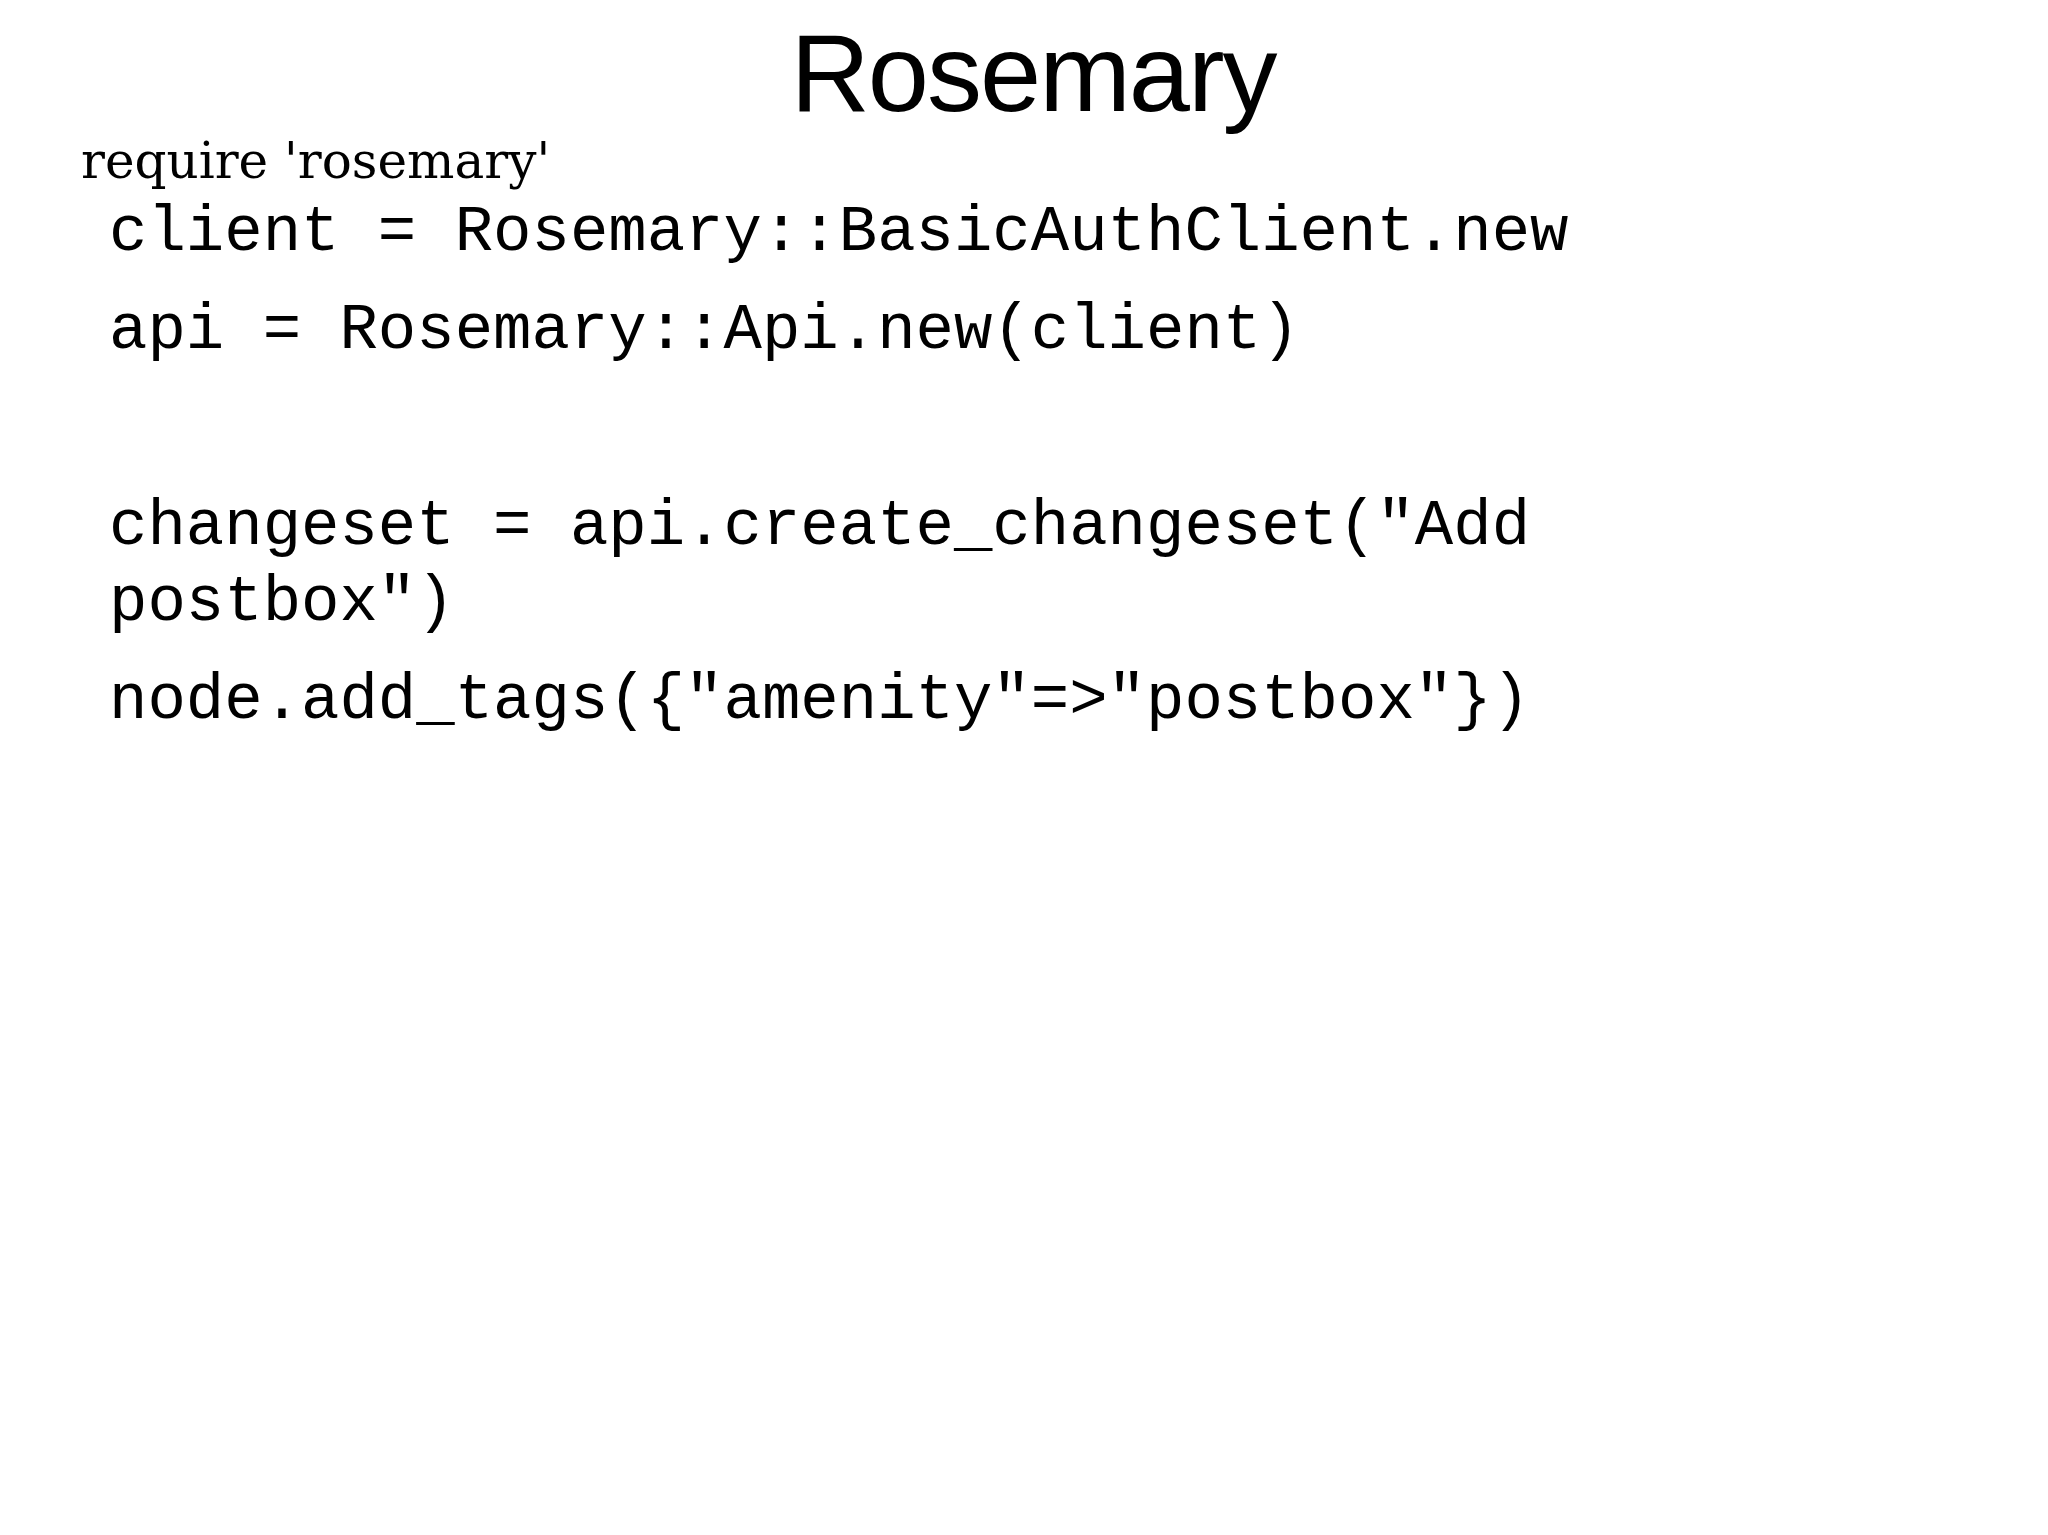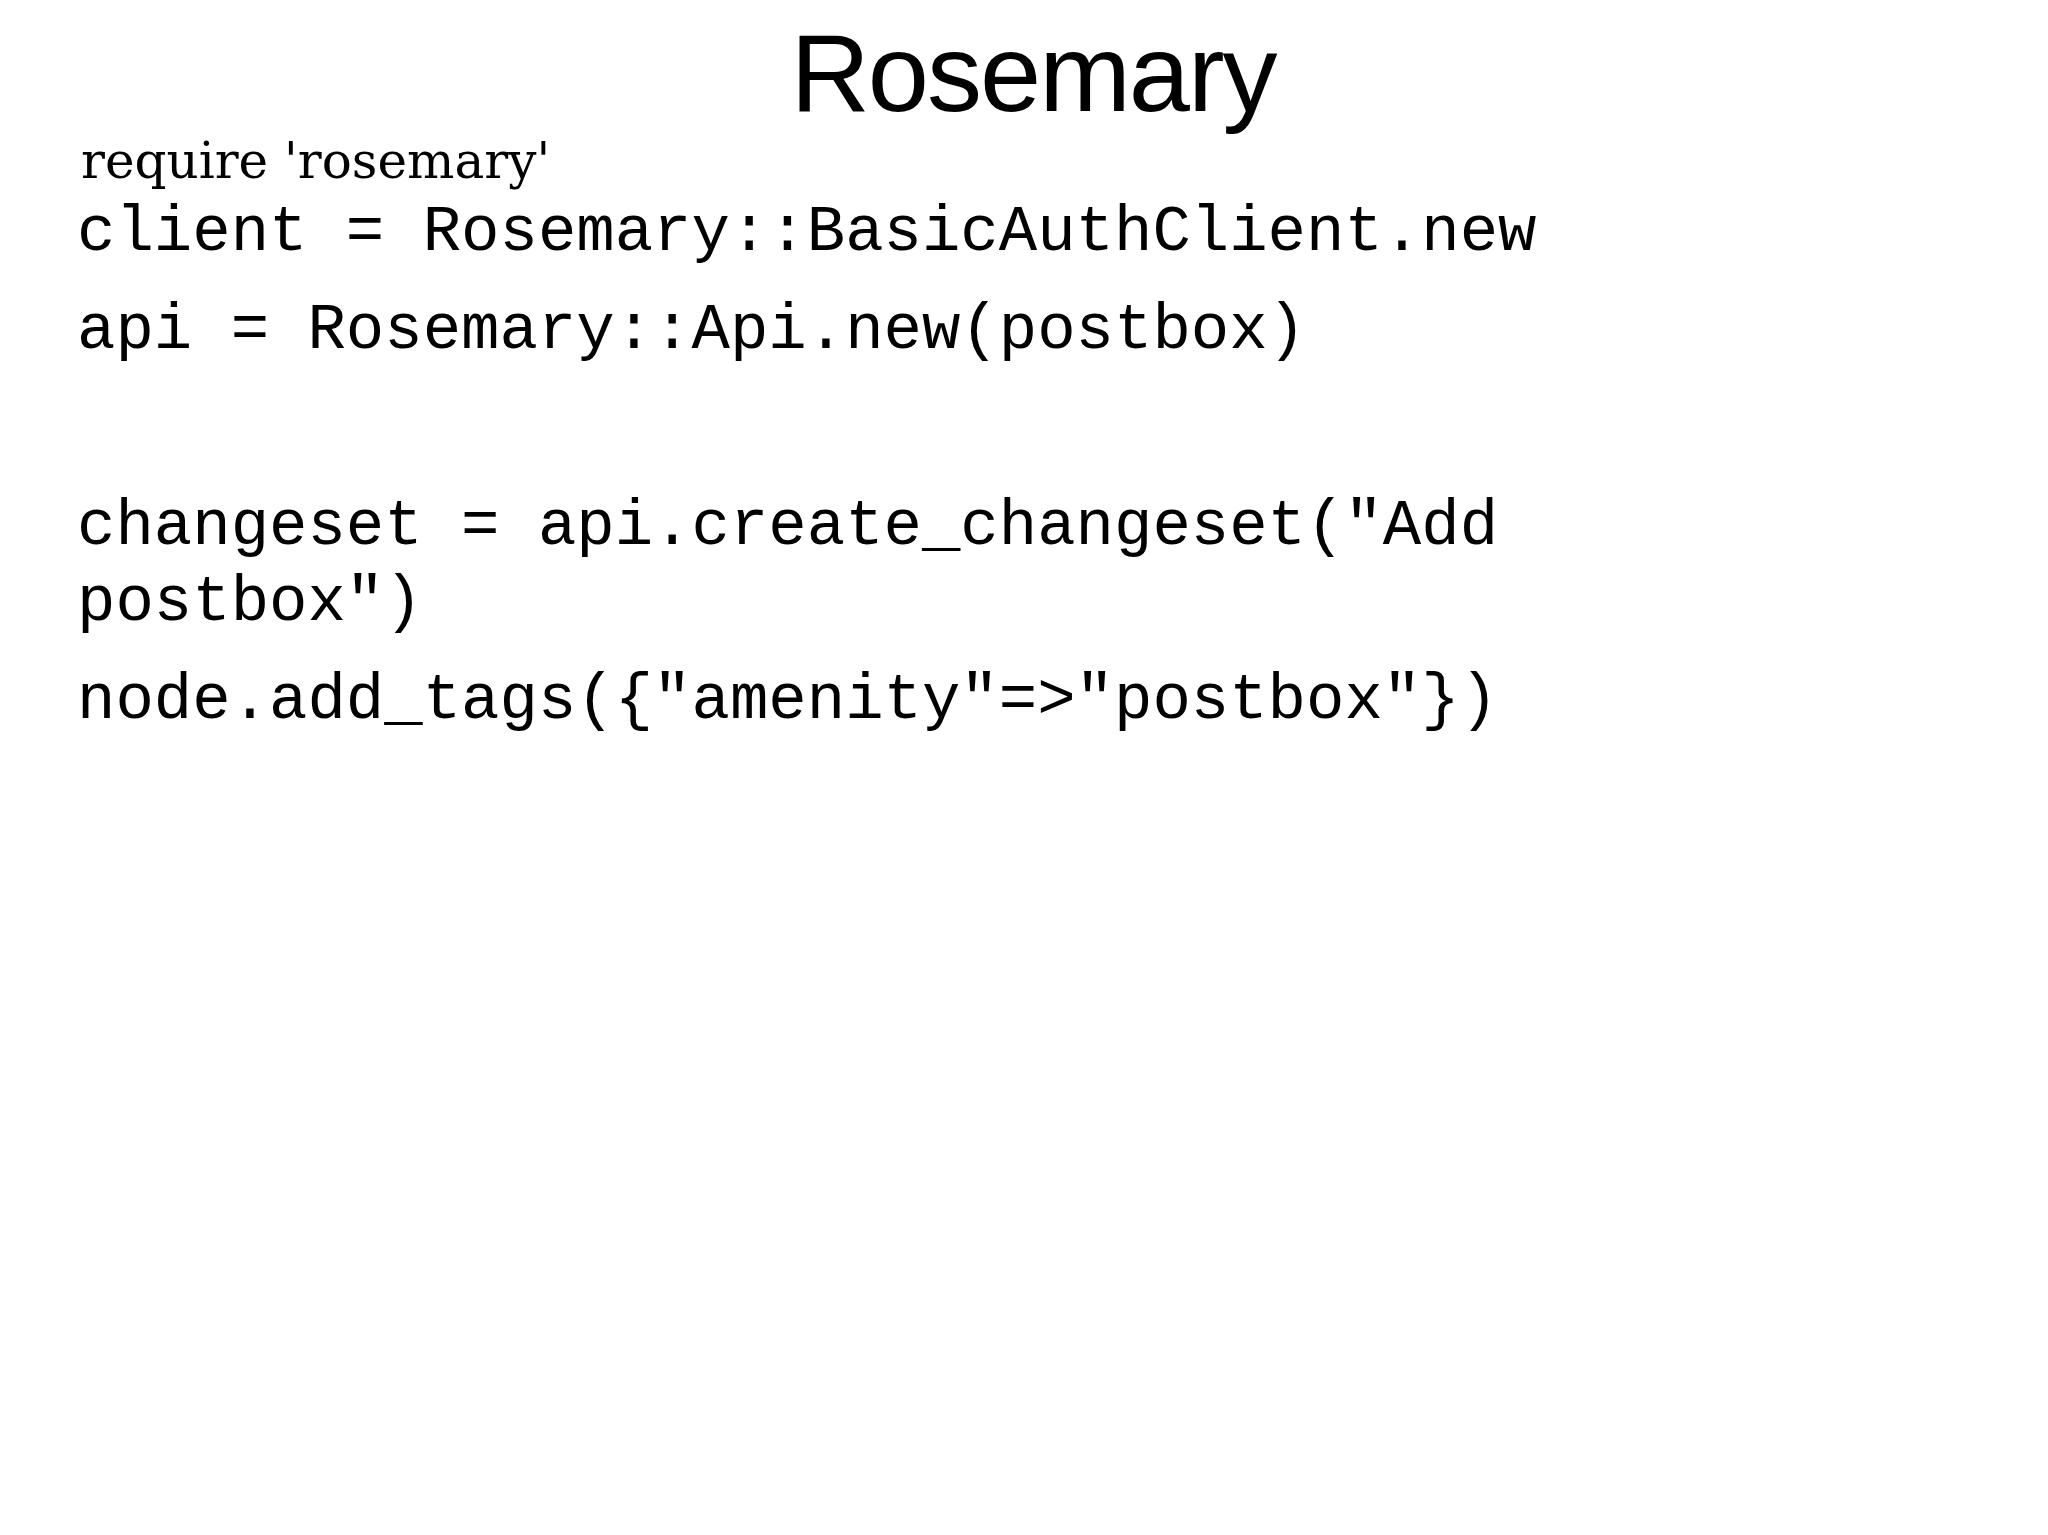--- a/index.html
+++ b/index.html
@@ -38,36 +38,37 @@
     font-family: "Liberation Mono", "DejaVu Sans Mono", monospace;
     font-size: 64px;
   }
   .code-para {
     margin: 0 0 22px 0;
   }
   .code-line {
     white-space: pre;
     line-height: 76px;
     min-height: 76px;
+    margin-left: 32px;
   }
 </style>
 </head>
 <body>
 
 <div class="slide">
   <div class="slide-title">Rosemary</div>
 
   <div class="require-line">require 'rosemary'</div>
 
   <div class="code-block">
       <div class="code-para">
         <div class="code-line">client = Rosemary::BasicAuthClient.new</div>
       </div>
       <div class="code-para">
-        <div class="code-line">api = Rosemary::Api.new(postbox)</div>
+        <div class="code-line">api = Rosemary::Api.new(client)</div>
       </div>
       <div class="code-para">
         <div class="code-line">&nbsp;</div>
       </div>
       <div class="code-para">
         <div class="code-line">changeset = api.create_changeset("Add</div>
         <div class="code-line">postbox")</div>
       </div>
       <div class="code-para">
         <div class="code-line">node.add_tags({"amenity"=&gt;"postbox"})</div>

